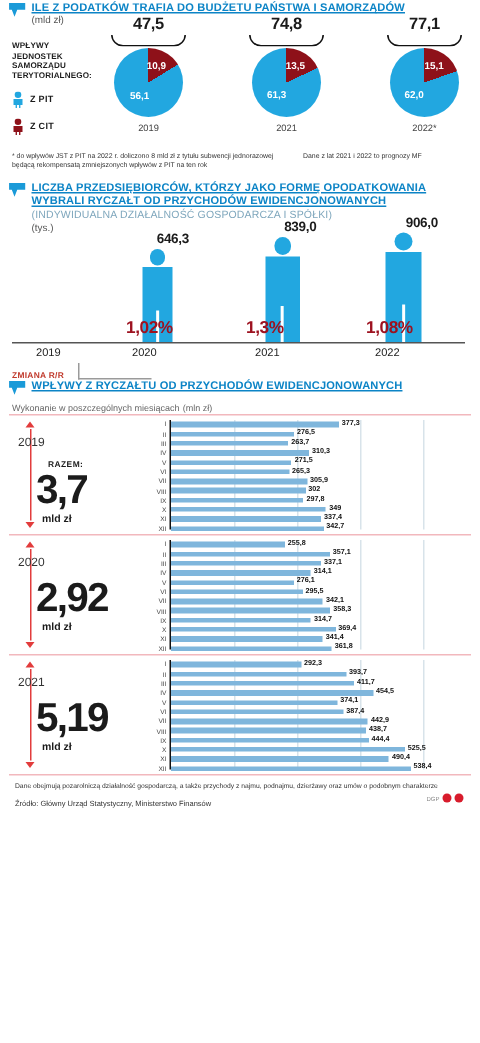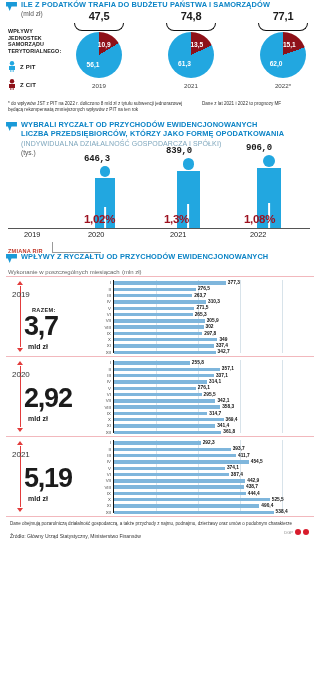--- a/index.html
+++ b/index.html
@@ -6,21 +6,21 @@
   body{
     width:320px;height:695px;background:#ffffff;
     font-family:"Liberation Sans",sans-serif;
     color:#1b1b1b;overflow:hidden;position:relative;
   }
   .wrap{width:320px;height:695px;position:relative;box-sizing:border-box;padding:0 6px;}
 
   
   .sec-head{display:flex;gap:4px;align-items:flex-start;}
   .flag{width:11px;height:10px;flex:0 0 11px;margin-top:2px;}
-  .sec-title{font-size:7.4px;font-weight:bold;color:#0c84c6;letter-spacing:.12px;line-height:9.4px;text-transform:uppercase;}
+  .sec-title{font-size:7.4px;font-weight:bold;color:#0c84c6;letter-spacing:.12px;line-height:9.4px;text-transform:uppercase;text-decoration:underline;}
   .sec-sub{font-size:7px;color:#7fa7bd;letter-spacing:.1px;line-height:9px;}
   .unit{font-size:6.6px;color:#555;margin-top:1px;}
 
   
   .block1{position:relative;height:118px;}
   .legend-box{position:absolute;left:2px;top:28px;width:58px;}
   .legend-head{font-size:5.4px;font-weight:bold;line-height:6.6px;letter-spacing:.1px;text-transform:uppercase;}
   .legend-item{display:flex;align-items:center;gap:4px;margin-top:7px;}
   .legend-item .lbl{font-size:6px;font-weight:bold;letter-spacing:.2px;}
   .pies{position:absolute;left:62px;top:10px;right:0;display:flex;justify-content:space-between;}
@@ -30,21 +30,21 @@
   .pie{width:46px;height:46px;border-radius:50%;margin:0 auto;position:relative;}
   .pie .v-cit{position:absolute;font-size:6.6px;font-weight:bold;color:#fff;}
   .pie .v-pit{position:absolute;font-size:6.6px;font-weight:bold;color:#fff;}
   .pie-year{font-size:6.2px;color:#444;margin-top:4px;}
   .fnote{position:absolute;left:2px;top:101px;width:175px;font-size:4.6px;line-height:6px;color:#333;}
   .fnote2{position:absolute;left:196px;top:101px;width:110px;font-size:4.6px;line-height:6px;color:#333;}
 
   
   .block2{position:relative;height:132px;margin-top:2px;}
   .people{position:absolute;left:0;right:0;top:30px;height:78px;}
-  .pcol{position:absolute;bottom:0;text-align:left;font-family:Liberation Mono, monospace;}
+  .pcol{position:absolute;bottom:0;text-align:right;}
   .pval{font-size:9px;font-weight:bold;letter-spacing:-.2px;margin-bottom:2px;}
   .person{position:relative;margin:0 auto;}
   .person .head{border-radius:50%;background:#22a7e0;margin:0 auto;}
   .person .body{background:#22a7e0;margin:1px auto 0;position:relative;}
   .person .body:after{content:"";position:absolute;left:50%;transform:translateX(-50%);bottom:0;width:2px;background:#fff;}
   .axis2{position:absolute;left:2px;right:4px;top:108px;border-top:1px solid #555;}
   .yr2{position:absolute;top:110px;font-size:7.4px;color:#222;}
   .pct{position:absolute;font-size:11.5px;font-weight:bold;color:#9d1220;letter-spacing:-.3px;}
   .zmiana{position:absolute;left:2px;top:128px;font-size:5.6px;font-weight:bold;color:#c0392b;letter-spacing:.2px;}
   .zline{position:absolute;border-left:1px solid #9a9a9a;border-bottom:1px solid #9a9a9a;}
@@ -145,22 +145,22 @@
     <div class="fnote">* do wpływów JST z PIT na 2022 r. doliczono 8 mld zł z tytułu subwencji jednorazowej będącą rekompensatą zmniejszonych wpływów z PIT na ten rok</div>
     <div class="fnote2">Dane z lat 2021 i 2022 to prognozy MF</div>
   </div>
 
   <div class="block2">
     <div class="sec-head">
       <svg class="flag" viewBox="0 0 12 11">
         <path d="M0 0 L12 0 L12 5 L6 5 L4 10 L2 5 L0 5 Z" fill="#1a9ad8"></path>
       </svg>
       <div>
+        <div class="sec-title">LICZBA PRZEDSIĘBIORCÓW, KTÓRZY JAKO FORMĘ OPODATKOWANIA</div>
         <div class="sec-title">WYBRALI RYCZAŁT OD PRZYCHODÓW EWIDENCJONOWANYCH</div>
-        <div class="sec-title">LICZBA PRZEDSIĘBIORCÓW, KTÓRZY JAKO FORMĘ OPODATKOWANIA</div>
         <div class="sec-sub">(INDYWIDUALNA DZIAŁALNOŚĆ GOSPODARCZA I SPÓŁKI)</div>
         <div class="unit">(tys.)</div>
       </div>
     </div>
 
     <div class="people" id="peopleHost">
         <div class="pcol" style="left: 78px; width: 41.987px;">
           <div class="pval">646,3</div>
           <div class="person" style="width:25.986975717439293px">
             <div class="head" style="width:10.393227373068433px;height:10.393227373068433px"></div>

